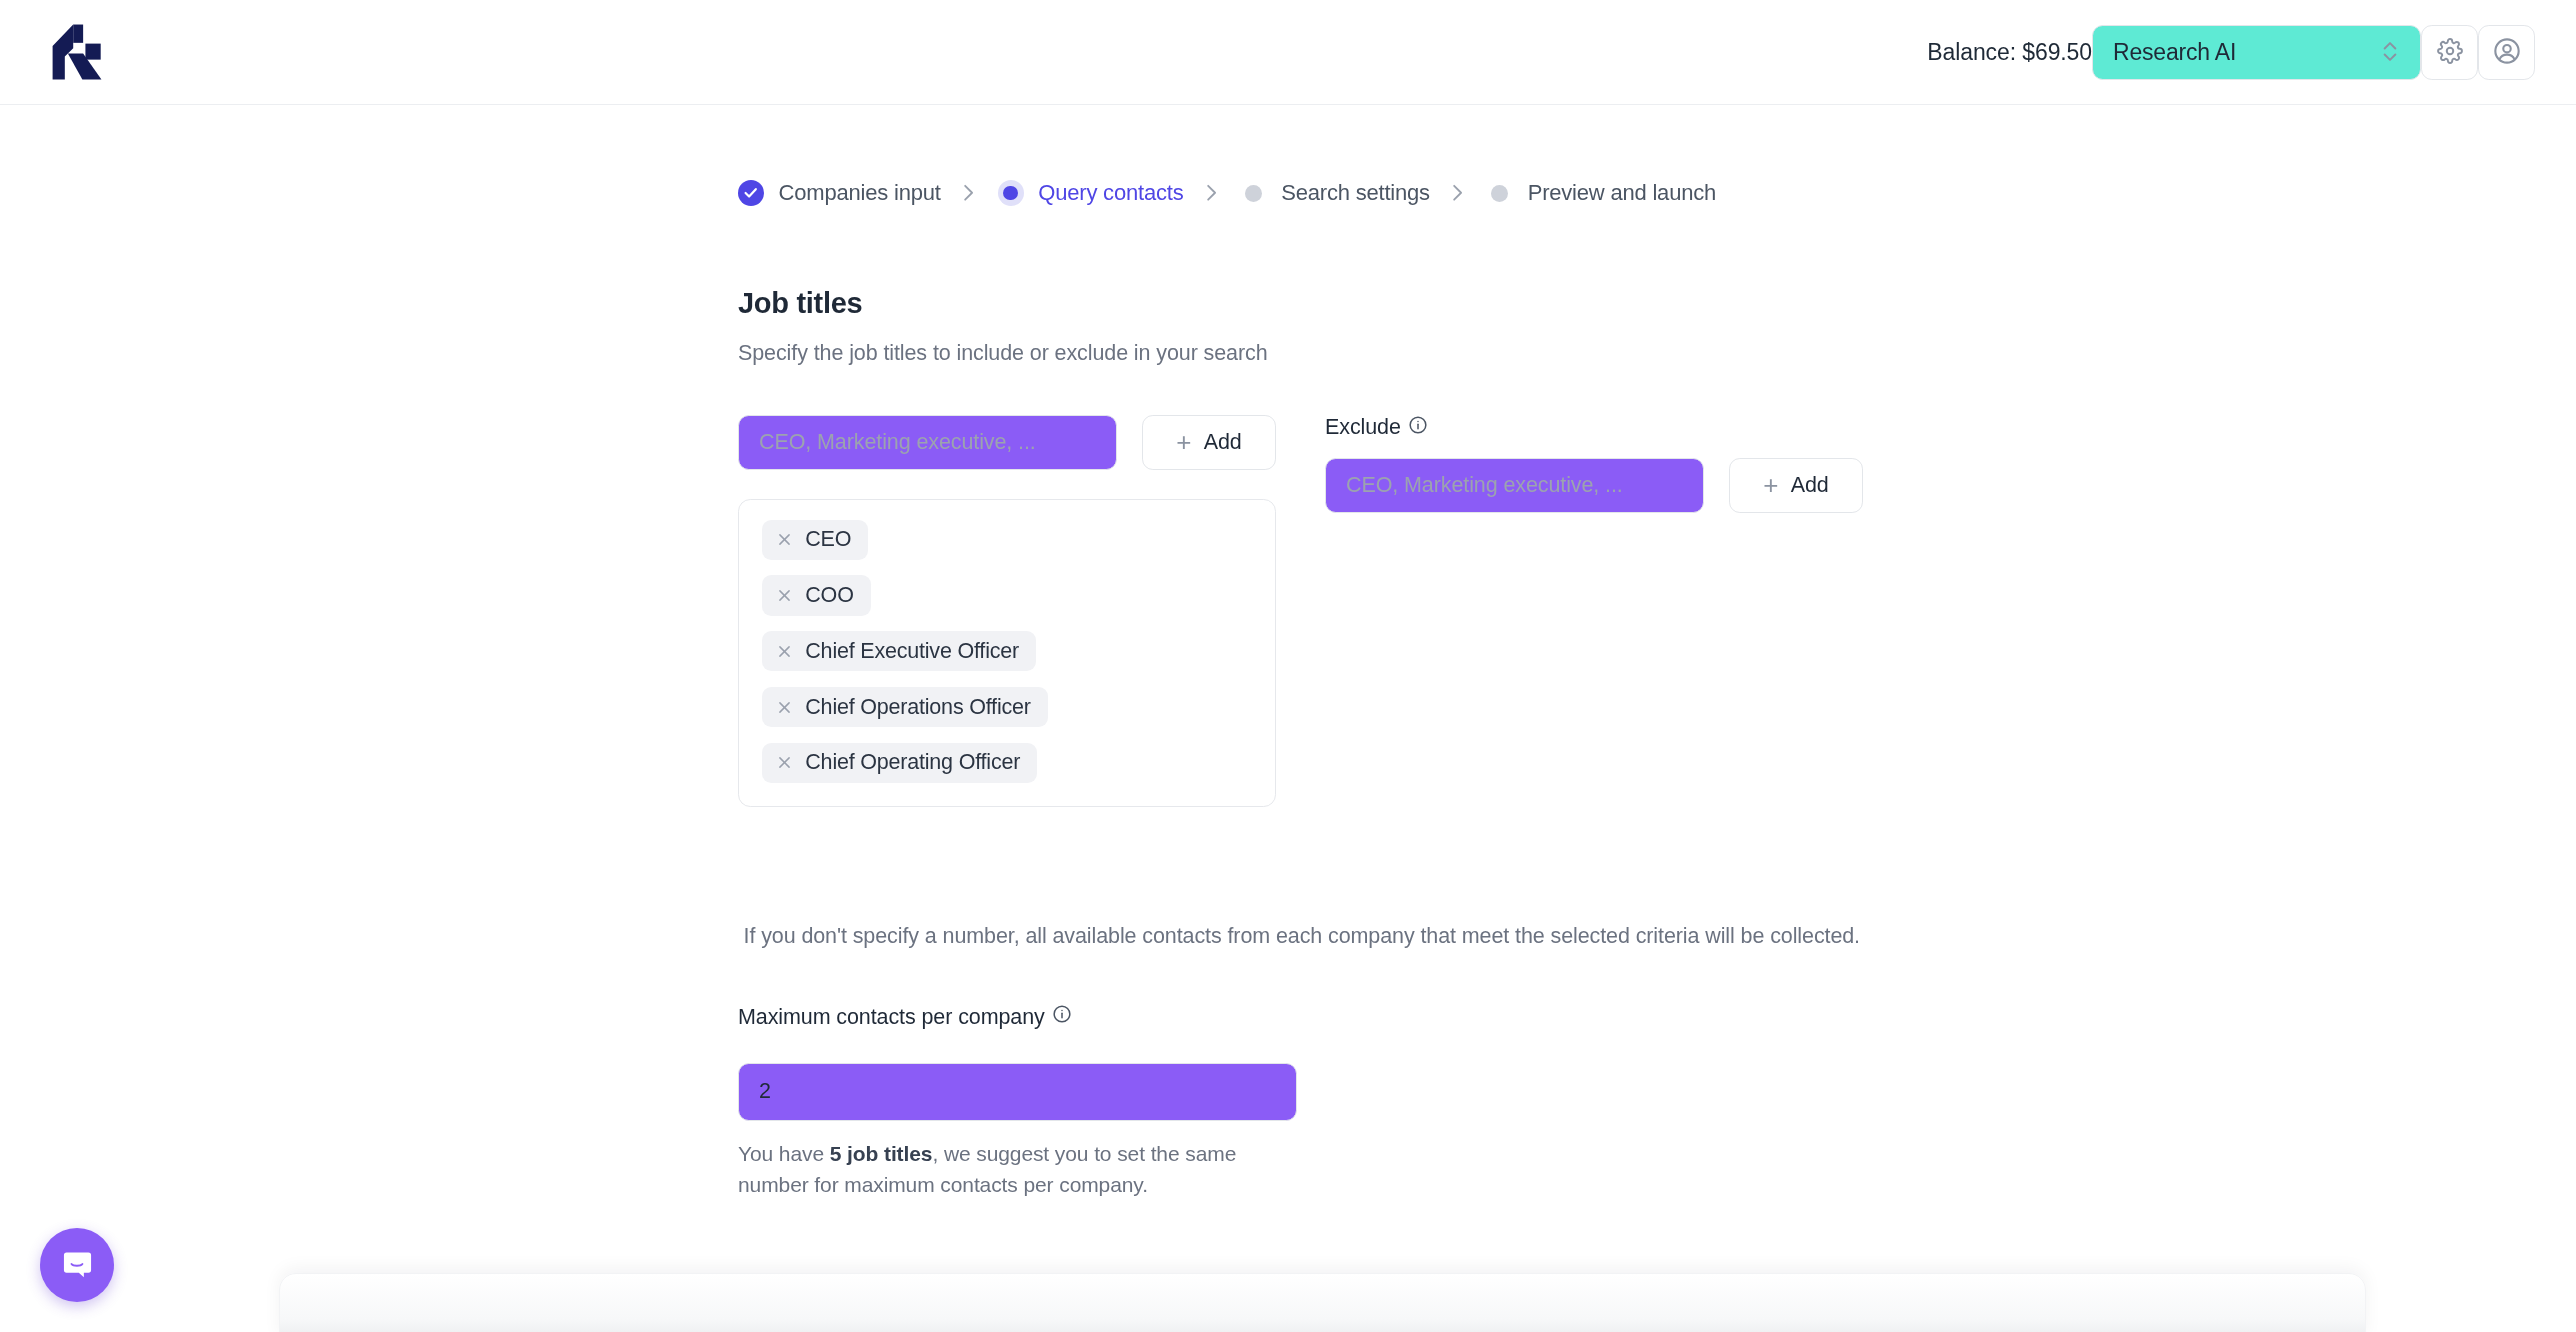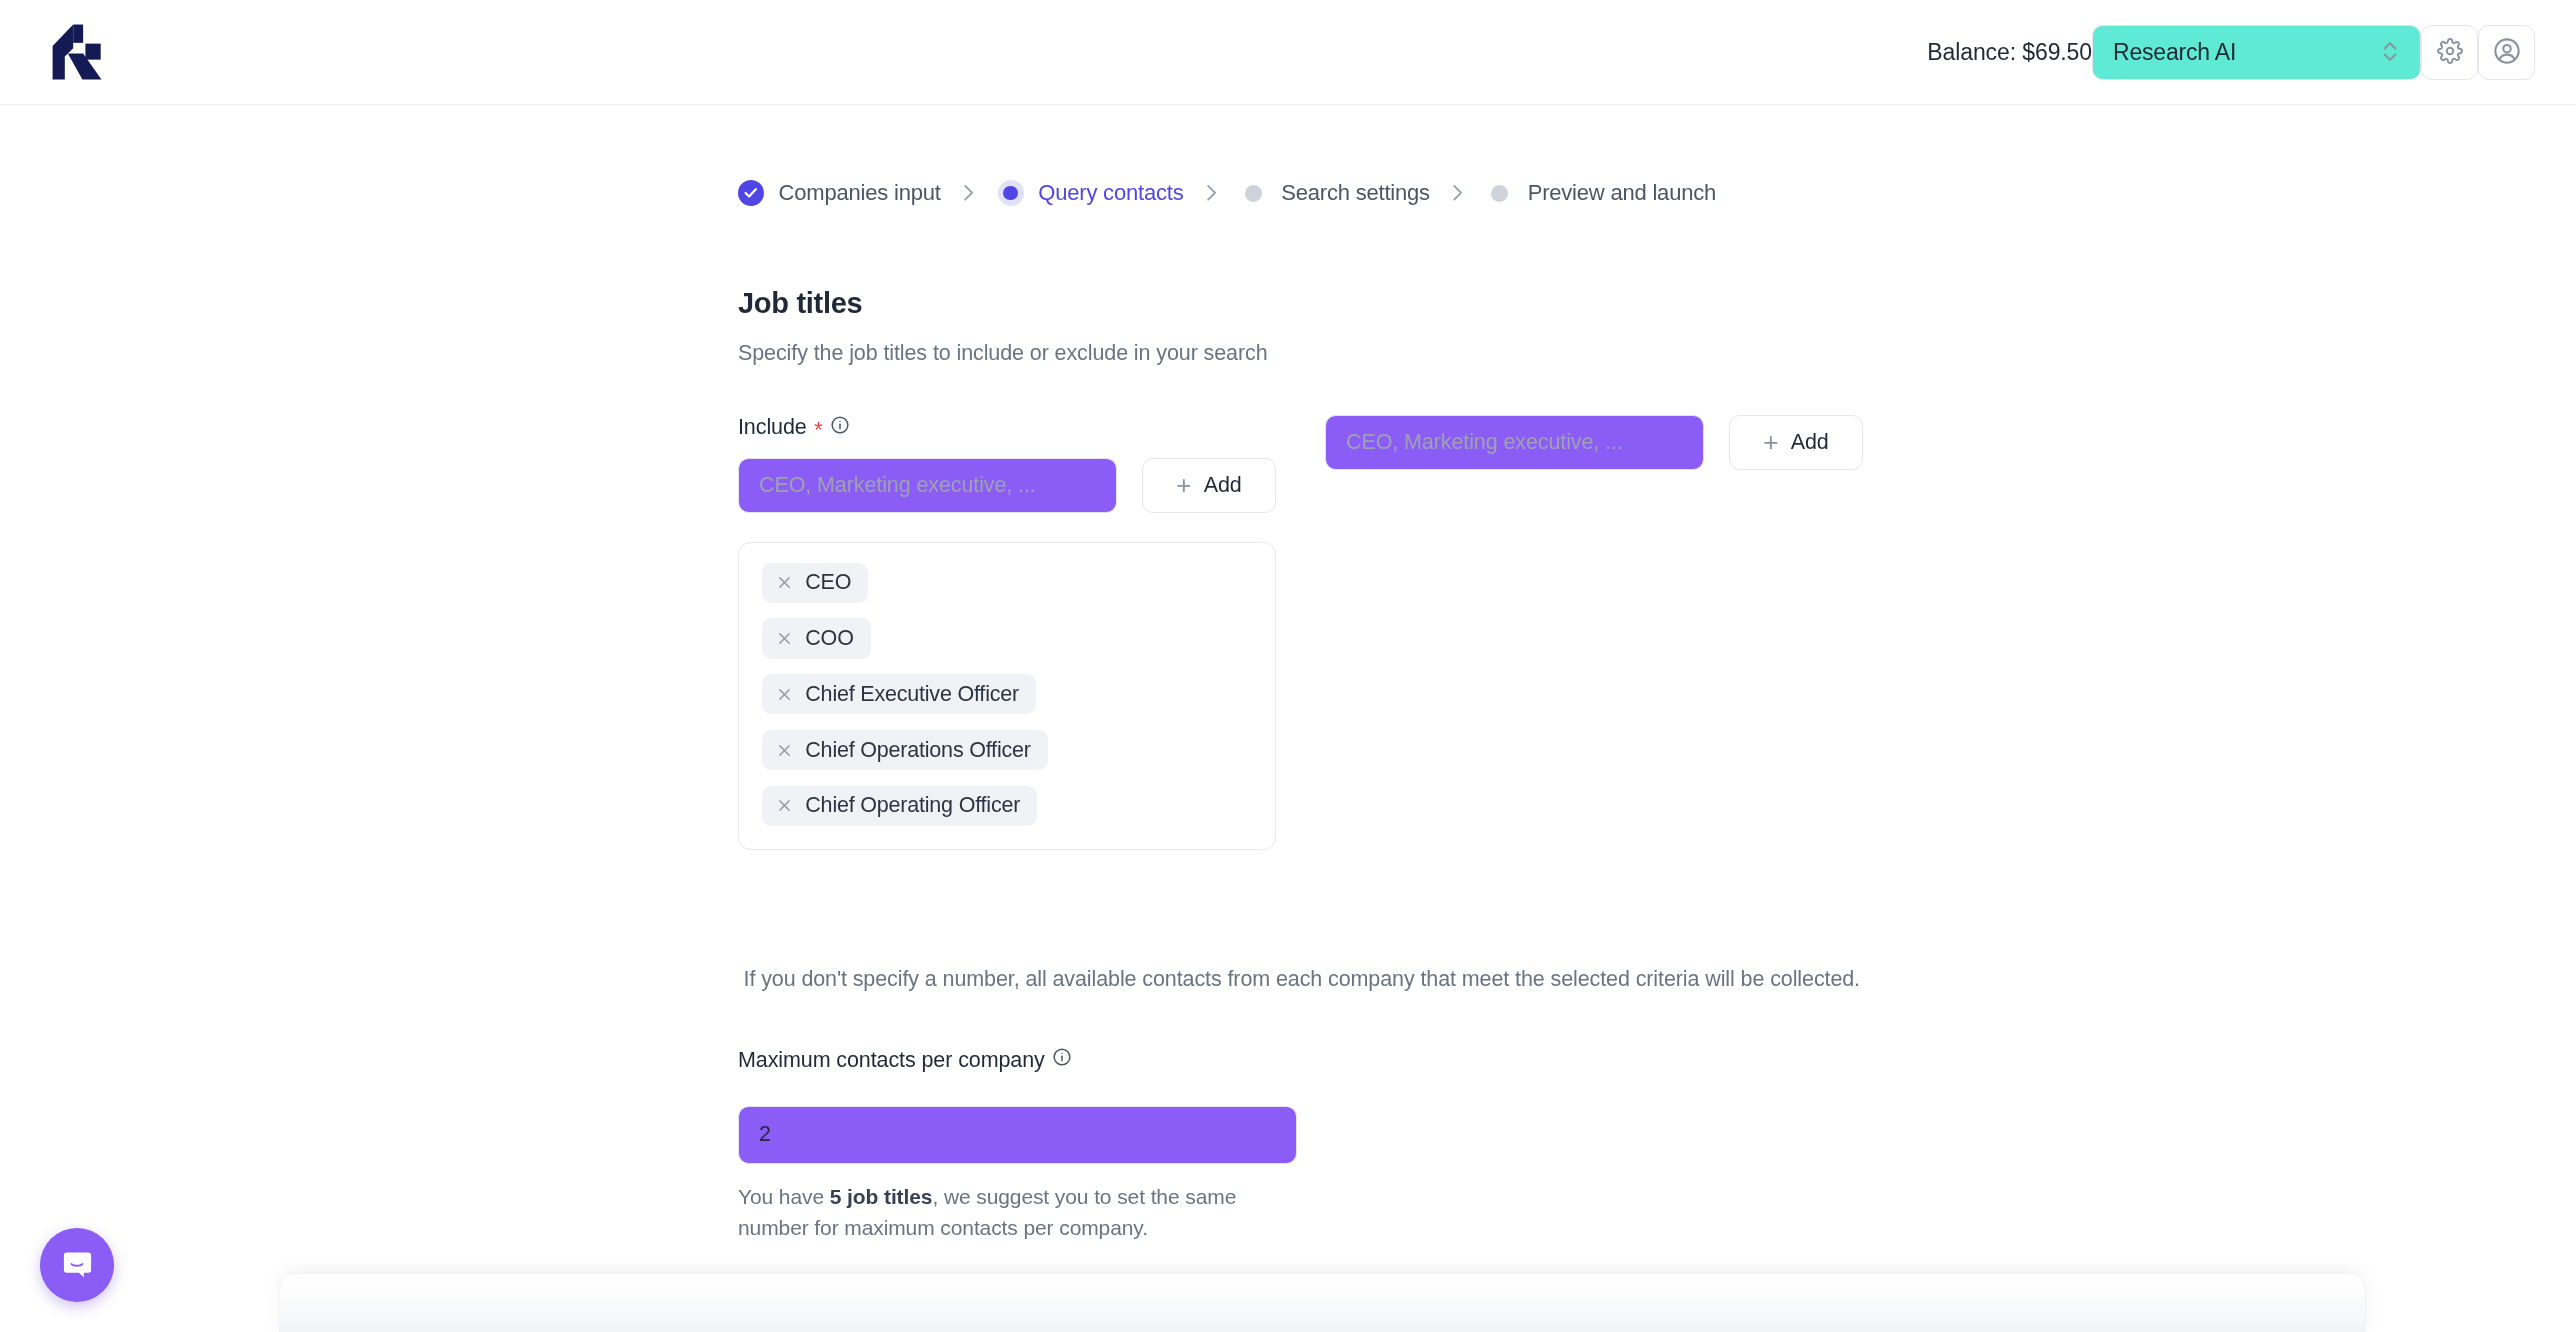--- a/index.html
+++ b/index.html
@@ -349,31 +349,20 @@
       </div>
     </div>
 
     <div id="job-titles-block">
       <h2 class="section-title">Job titles</h2>
       <p class="section-sub" id="job-titles-sub">Specify the job titles to include or exclude in your search</p>
 
       <div class="cols">
 
         <div class="col">
-          <div class="field-label">
-            <span>Include</span>
-            <span class="req">*</span>
-            <span>
-              <svg width="20" height="20" viewBox="0 0 24 24" fill="none" stroke="#4b5563" stroke-width="1.8" stroke-linecap="round" stroke-linejoin="round">
-                <circle cx="12" cy="12" r="9.4"></circle>
-                <line x1="12" y1="11" x2="12" y2="16.6"></line>
-                <circle cx="12" cy="7.7" r="0.9" fill="#4b5563" stroke="none"></circle>
-              </svg>
-            </span>
-          </div>
 
           <div class="row-input">
             <input class="text-input" type="text" placeholder="CEO, Marketing executive, ..." style="">
             <button class="add-btn">
               <span class="plus">+</span>
               <span>Add</span>
             </button>
           </div>
 
           <div class="chips-box">
@@ -423,20 +412,30 @@
                   <line x1="5.5" y1="5.5" x2="18.5" y2="18.5"></line>
                     <line x1="18.5" y1="5.5" x2="5.5" y2="18.5"></line>
                 </svg>
               </span>
               <span>Chief Operating Officer</span>
             </span>
           </div>
         </div>
 
         <div class="col">
+          <div class="field-label">
+            <span>Exclude</span>
+            <span>
+              <svg width="20" height="20" viewBox="0 0 24 24" fill="none" stroke="#4b5563" stroke-width="1.8" stroke-linecap="round" stroke-linejoin="round">
+                <circle cx="12" cy="12" r="9.4"></circle>
+                <line x1="12" y1="11" x2="12" y2="16.6"></line>
+                <circle cx="12" cy="7.7" r="0.9" fill="#4b5563" stroke="none"></circle>
+              </svg>
+            </span>
+          </div>
 
           <div class="row-input">
             <input class="text-input" type="text" placeholder="CEO, Marketing executive, ..." style="">
             <button class="add-btn">
               <span class="plus">+</span>
               <span>Add</span>
             </button>
           </div>
         </div>
 

